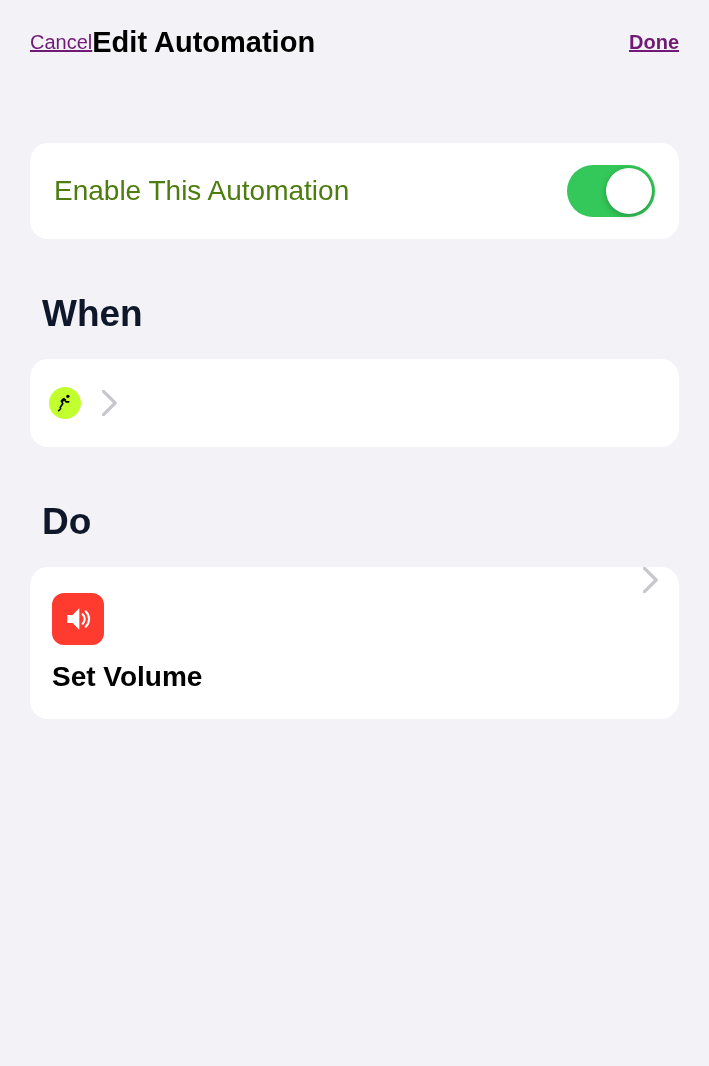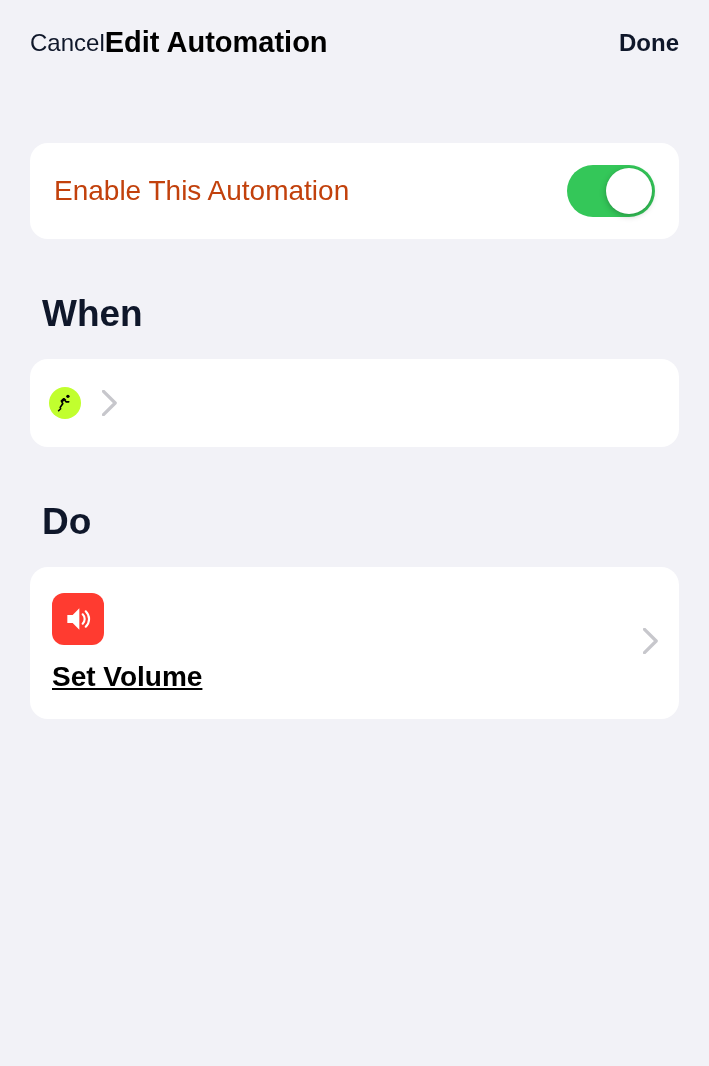--- a/index.html
+++ b/index.html
@@ -12,26 +12,27 @@
     overflow: hidden;
     border-radius: 28px;
   }
   .header {
     display: flex;
     align-items: center;
     justify-content: space-between;
     padding: 26px 30px 26px 30px;
   }
   .header .btn {
-    font-size: 24px;
-    color: #0f172a;
+    font-size: 20px;
+    color: #701a75;
     background: none;
     border: none;
     cursor: pointer;
     font-family: inherit;
+    text-decoration: underline;
   }
   .header .title {
     font-size: 29px;
     font-weight: 700;
     color: #000;
     flex: 1;
   }
   .header .done {
     font-weight: 600;
     margin-left: 24px;
@@ -46,21 +47,21 @@
     overflow: hidden;
   }
   .row {
     display: flex;
     align-items: center;
     padding: 22px 24px;
     min-height: 76px;
   }
   .row-label {
     font-size: 28px;
-    color: #c2410c;
+    color: #4d7c0f;
     flex: 1;
   }
   
   .toggle {
     width: 88px;
     height: 52px;
     border-radius: 26px;
     position: relative;
     cursor: pointer;
   }
@@ -114,22 +115,21 @@
     padding-right: 12px;
   }
 
   .chevron {
     color: #c7c7cc;
     flex-shrink: 0;
   }
 
   .do-card {
     display: flex;
-    align-items: center;
-    text-decoration: underline;
+    align-items: flex-start;
   }
   .do-body {
     flex: 1;
     padding: 26px 6px 26px 22px;
   }
   .action-icon {
     width: 52px;
     height: 52px;
     background: #ff3b30;
     border-radius: 12px;

